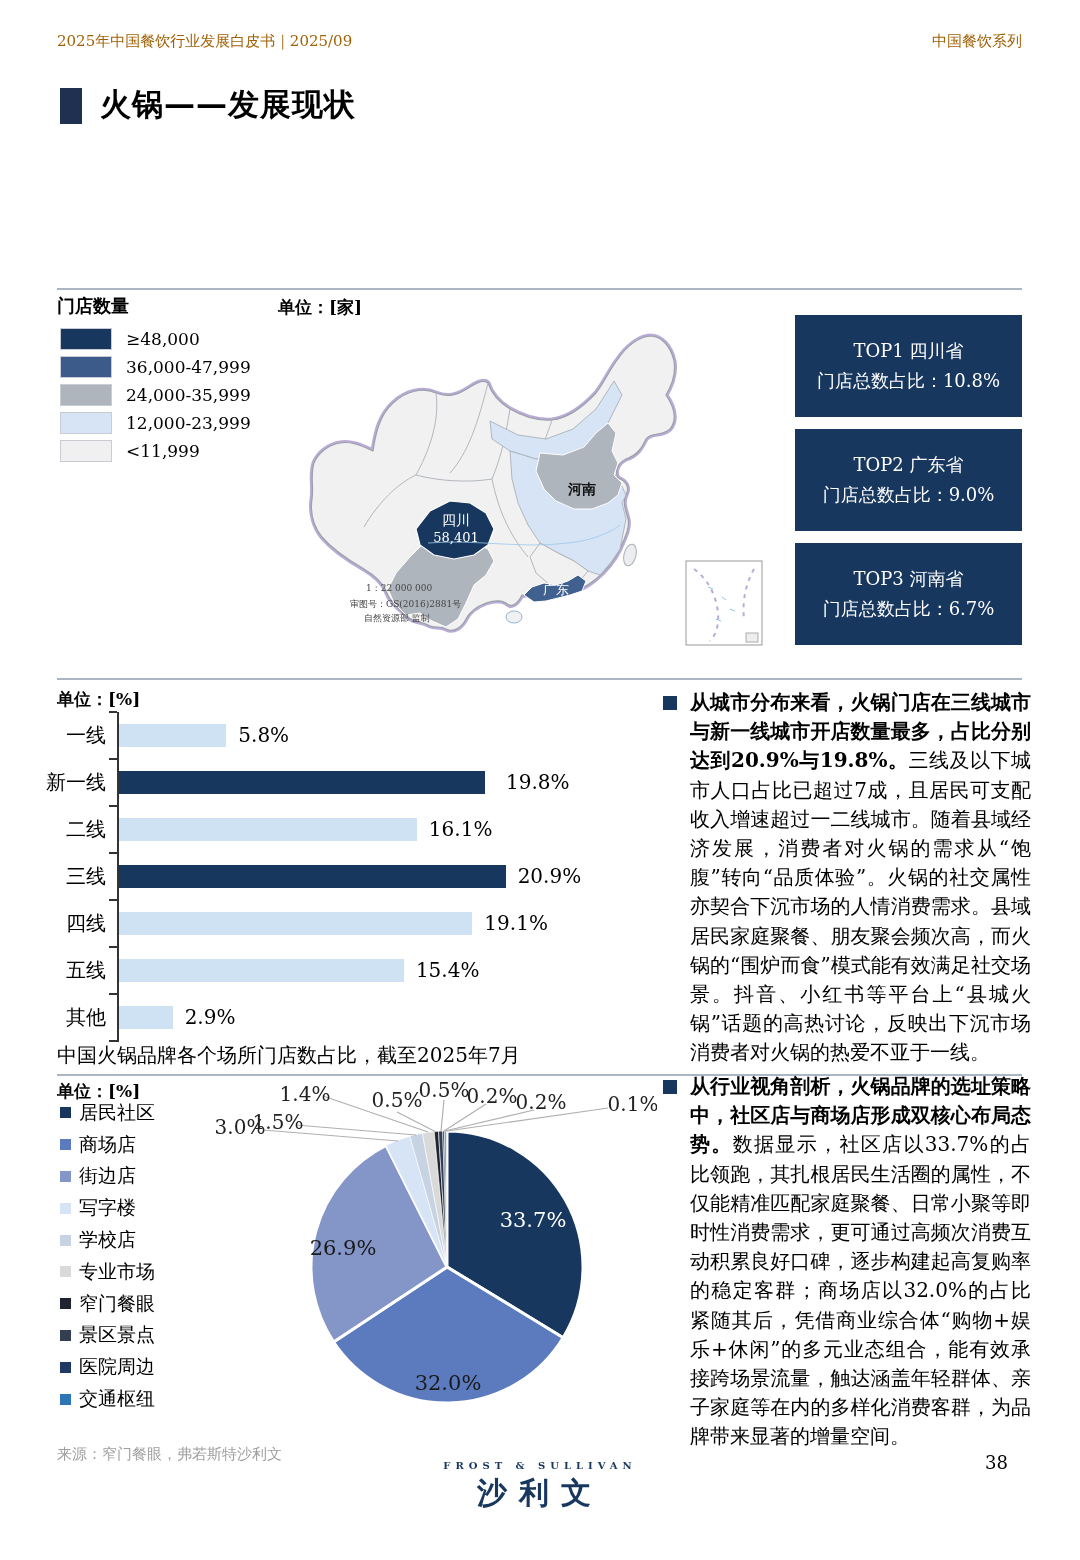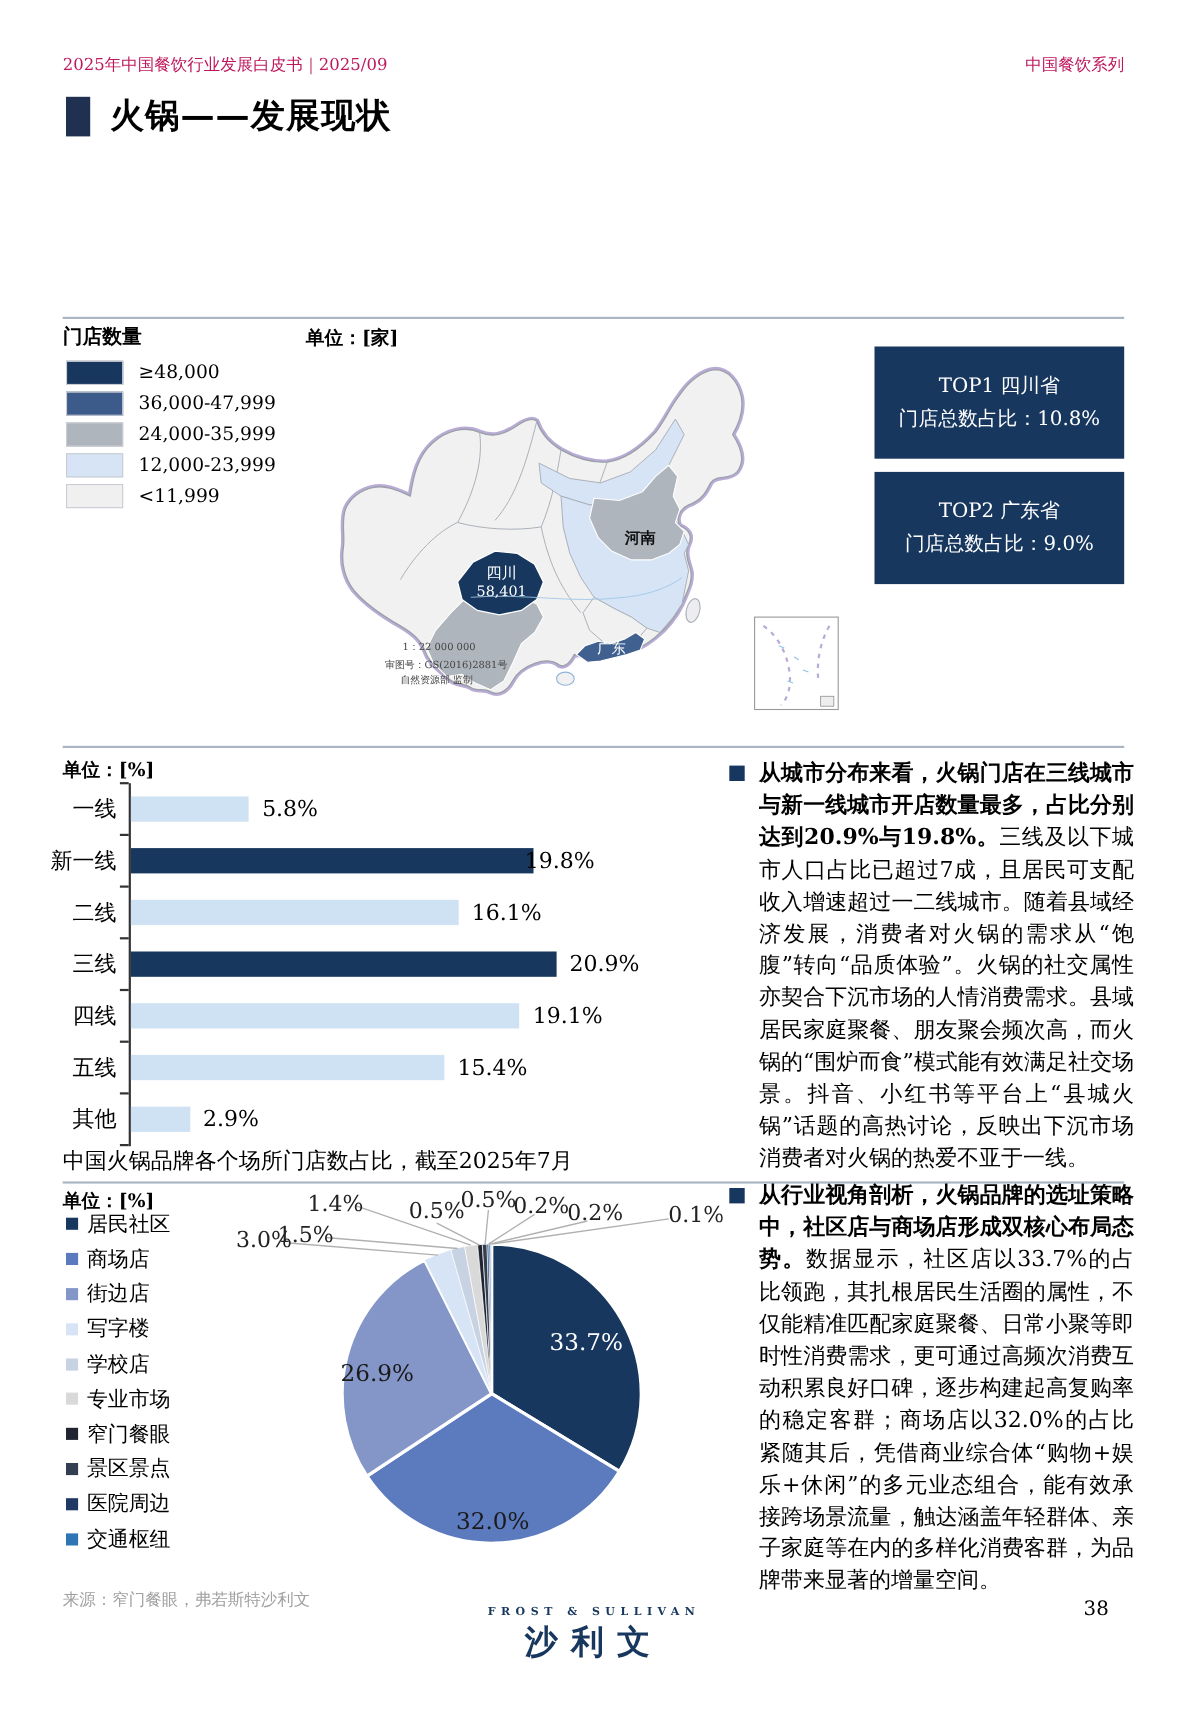--- a/index.html
+++ b/index.html
@@ -1,18 +1,18 @@
 <!DOCTYPE html>
 <html><head>
 <meta charset="utf-8">
 <style>
   html,body{margin:0;padding:0;background:#e8e8e8;}
   .page{position:relative;width:1080px;height:1560px;background:#ffffff;margin:0 auto;
         font-family:"DejaVu Serif","Liberation Serif",serif;color:#000;overflow:hidden;}
-  .hdr{position:absolute;top:50px;font-size:15px;color:#be185d;}
+  .hdr{position:absolute;top:32px;font-size:15px;color:#a16207;}
   .hdr-l{left:57px;} .hdr-r{right:58px;}
   .title-sq{position:absolute;left:60px;top:88px;width:22px;height:36px;background:#1f3050;}
   .page-title{position:absolute;left:100px;top:84px;font-size:31px;font-weight:bold;letter-spacing:1px;}
   .highlight{position:absolute;left:60px;top:133px;width:934px;background:#ededed;
              padding:10px 14px 12px 14px;font-size:27px;font-weight:bold;color:#4a5160;
              line-height:35px;text-align:justify;letter-spacing:0.5px;}
   .sec-title{position:absolute;left:57px;font-size:20px;color:#000;}
   .sec-line{position:absolute;left:57px;width:965px;height:2px;background:#aab6c4;}
   .unit{position:absolute;font-size:17px;font-weight:bold;}
   
@@ -131,32 +131,36 @@
   </svg>
 
   <div class="topbox" style="top:315px">
     <div>TOP1 四川省</div>
     <div>门店总数占比：10.8%</div>
   </div>
   <div class="topbox" style="top:429px">
     <div>TOP2 广东省</div>
     <div>门店总数占比：9.0%</div>
   </div>
+  <div class="topbox" style="top:543px">
+    <div>TOP3 河南省</div>
+    <div>门店总数占比：6.7%</div>
+  </div>
 
   <div class="sec-line" style="top:678px"></div>
   <div class="unit" style="left:57px;top:688px">单位：[%]</div>
 
   <div class="bar-chart" id="bar-chart">
     <div class="axis"></div>
   <div class="bar-cat" style="top: 0px;">一线</div>
       <div class="bar" style="left: 62px; top: 12px; width: 107.3px; background: rgb(207, 226, 243);"></div>
       <div class="bar-val" style="left: 181.3px; top: 0px;">5.8%</div>
       <div class="bar-cat" style="top: 47px;">新一线</div>
       <div class="bar" style="left: 62px; top: 59px; width: 366.3px; background: rgb(23, 55, 94);"></div>
-      <div class="bar-val" style="left: 420px; top: 47px;">19.8%</div>
+      <div class="bar-val" style="left: 449px; top: 47px;">19.8%</div>
       <div class="bar-cat" style="top: 94px;">二线</div>
       <div class="bar" style="left: 62px; top: 106px; width: 297.85px; background: rgb(207, 226, 243);"></div>
       <div class="bar-val" style="left: 371.85px; top: 94px;">16.1%</div>
       <div class="bar-cat" style="top: 141px;">三线</div>
       <div class="bar" style="left: 62px; top: 153px; width: 386.65px; background: rgb(23, 55, 94);"></div>
       <div class="bar-val" style="left: 460.65px; top: 141px;">20.9%</div>
       <div class="bar-cat" style="top: 188px;">四线</div>
       <div class="bar" style="left: 62px; top: 200px; width: 353.35px; background: rgb(207, 226, 243);"></div>
       <div class="bar-val" style="left: 427.35px; top: 188px;">19.1%</div>
       <div class="bar-cat" style="top: 235px;">五线</div>

